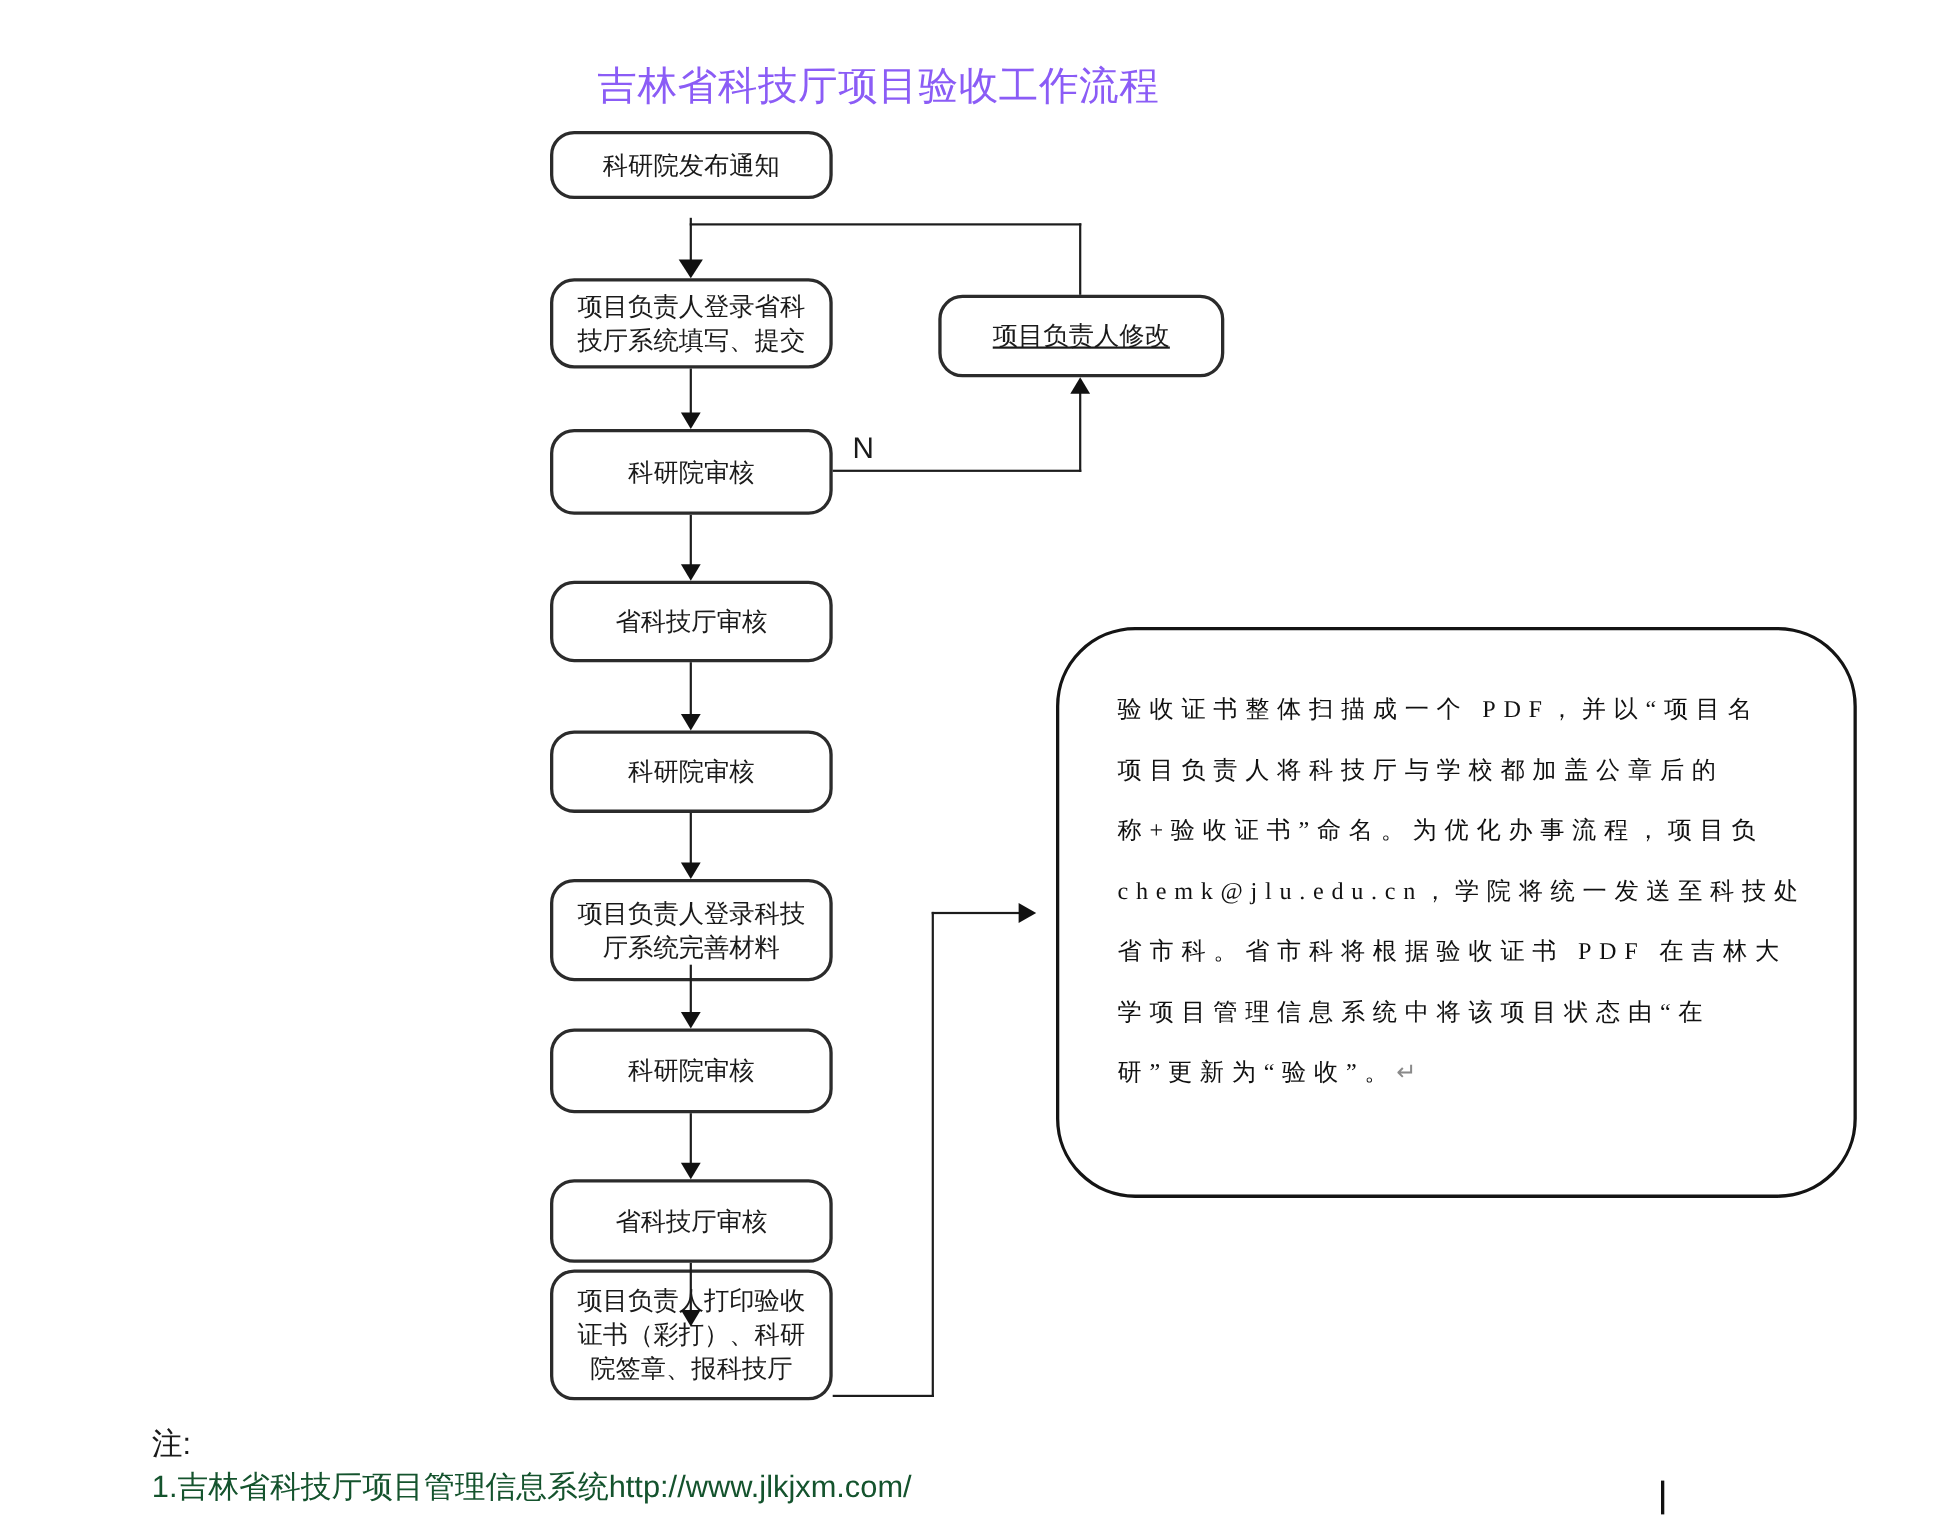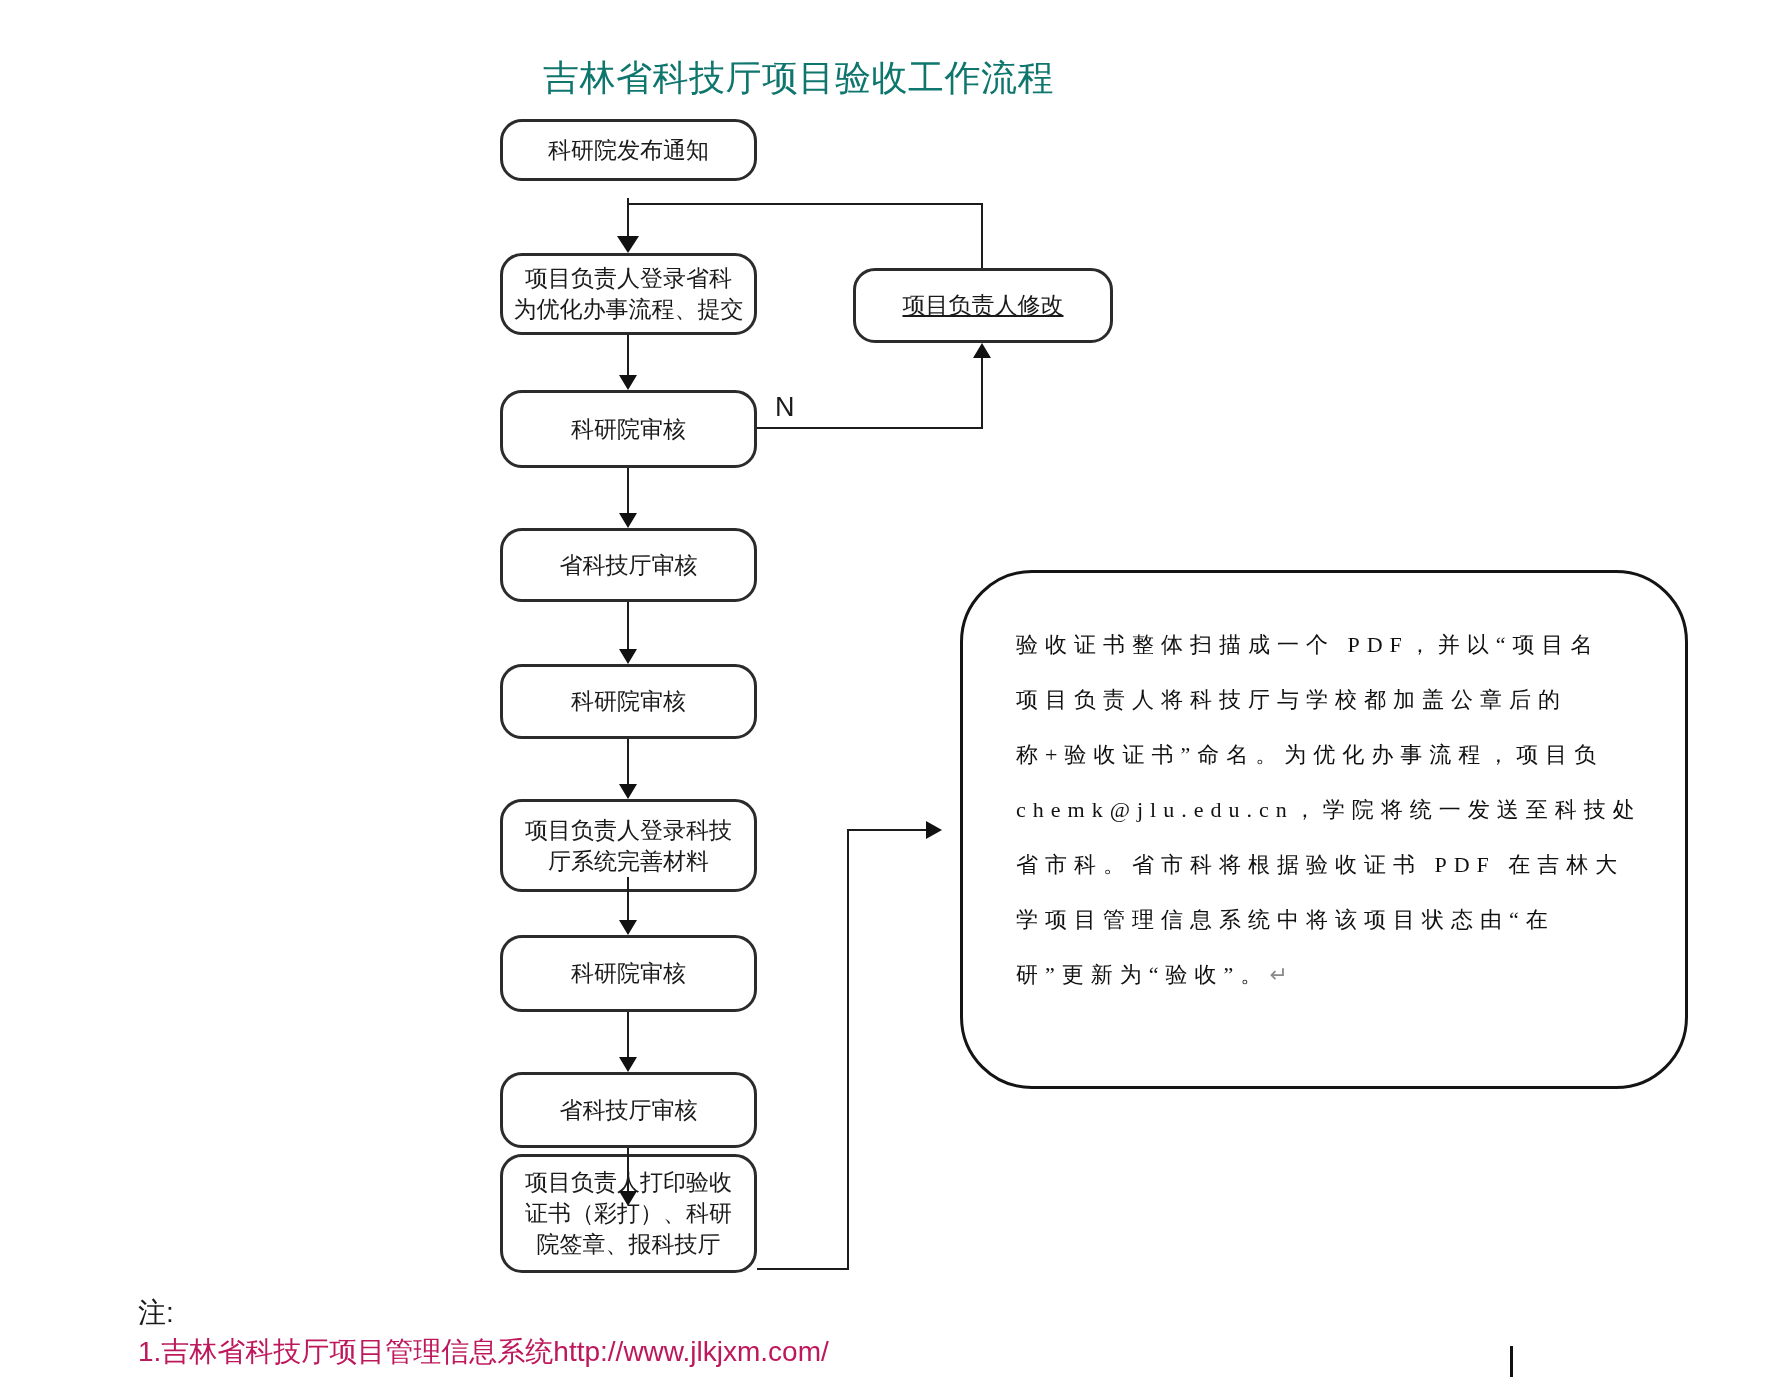--- a/index.html
+++ b/index.html
@@ -2,21 +2,21 @@
 <html><head>
 <meta charset="utf-8">
 <style>
   html,body{margin:0;padding:0;background:#ffffff;}
   .canvas{
     position:relative;width:1766px;height:1377px;background:#ffffff;overflow:hidden;
     font-family:"Liberation Sans","DejaVu Sans",sans-serif;color:#1a1a1a;
   }
   .title{
     position:absolute;left:543px;top:54px;font-size:36px;font-weight:500;
-    letter-spacing:0.5px;white-space:nowrap;color:#0f766e;
+    letter-spacing:0.5px;white-space:nowrap;color:#8b5cf6;
   }
   .node{
     position:absolute;left:500px;width:257px;box-sizing:border-box;
     border:3px solid #2b2b2b;border-radius:22px;background:#ffffff;
     display:flex;align-items:center;justify-content:center;text-align:center;
     font-size:23px;line-height:31px;white-space:pre-line;color:#1a1a1a;
   }
   .node.side{left:853px;width:260px;text-decoration:underline;}
   .vline,.hline{position:absolute;background:#1c1c1c;}
   .vline{width:2px;}
@@ -31,33 +31,33 @@
     position:absolute;left:960px;top:570px;width:728px;height:519px;box-sizing:border-box;
     border:3px solid #141414;border-radius:72px;background:#ffffff;
     padding:44px 40px 0 53px;
   }
   .callout .cline{
     font-family:"Liberation Serif","DejaVu Serif",serif;
     font-size:22px;line-height:55px;letter-spacing:7px;color:#111;white-space:nowrap;
   }
   .return-mark{color:#8a8a8a;letter-spacing:0;font-family:"DejaVu Sans",sans-serif;font-size:22px;}
   .note-heading{position:absolute;left:138px;top:1294px;font-size:28px;color:#1a1a1a;}
-  .note-item{position:absolute;left:138px;top:1333px;font-size:28px;color:#be185d;white-space:nowrap;}
+  .note-item{position:absolute;left:138px;top:1333px;font-size:28px;color:#14532d;white-space:nowrap;}
   .cursor-mark{position:absolute;left:1510px;top:1346px;width:3px;height:31px;background:#111;}
 </style>
 </head>
 <body>
 
 <div class="canvas">
 
   <div class="title">吉林省科技厅项目验收工作流程</div>
 
   <div class="node" style="top:119px;height:62px;">科研院发布通知</div>
   <div class="node" style="top:253px;height:82px;">项目负责人登录省科
-为优化办事流程、提交</div>
+技厅系统填写、提交</div>
   <div class="node" style="top:390px;height:78px;">科研院审核</div>
   <div class="node" style="top:528px;height:74px;">省科技厅审核</div>
   <div class="node" style="top:664px;height:75px;">科研院审核</div>
   <div class="node" style="top:799px;height:93px;">项目负责人登录科技
 厅系统完善材料</div>
   <div class="node" style="top:935px;height:77px;">科研院审核</div>
   <div class="node" style="top:1072px;height:76px;">省科技厅审核</div>
   <div class="node" style="top:1154px;height:119px;">项目负责人打印验收
 证书（彩打）、科研
 院签章、报科技厅</div>

